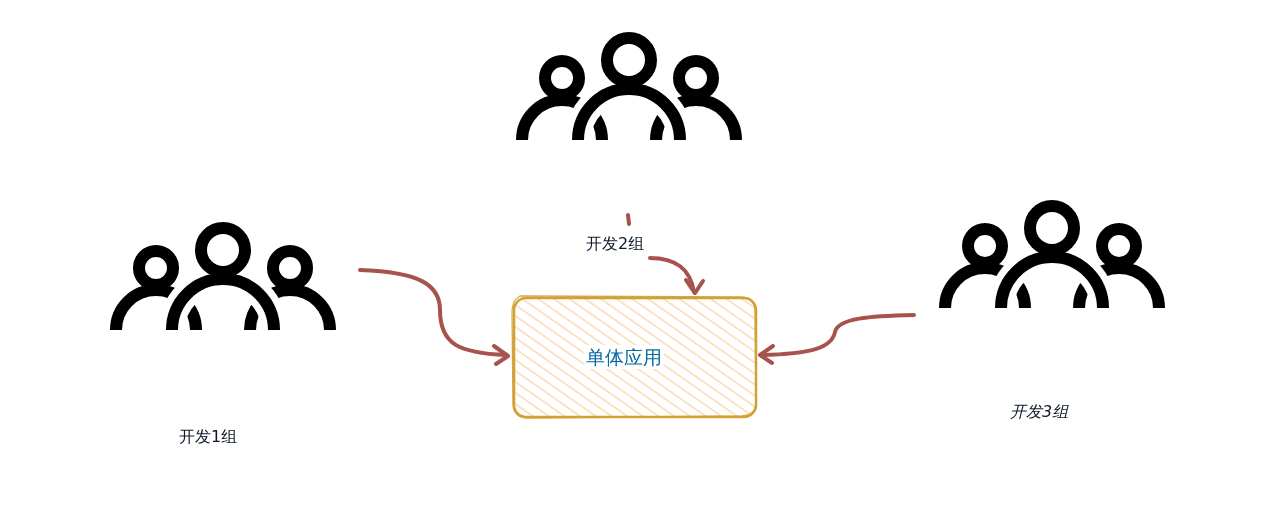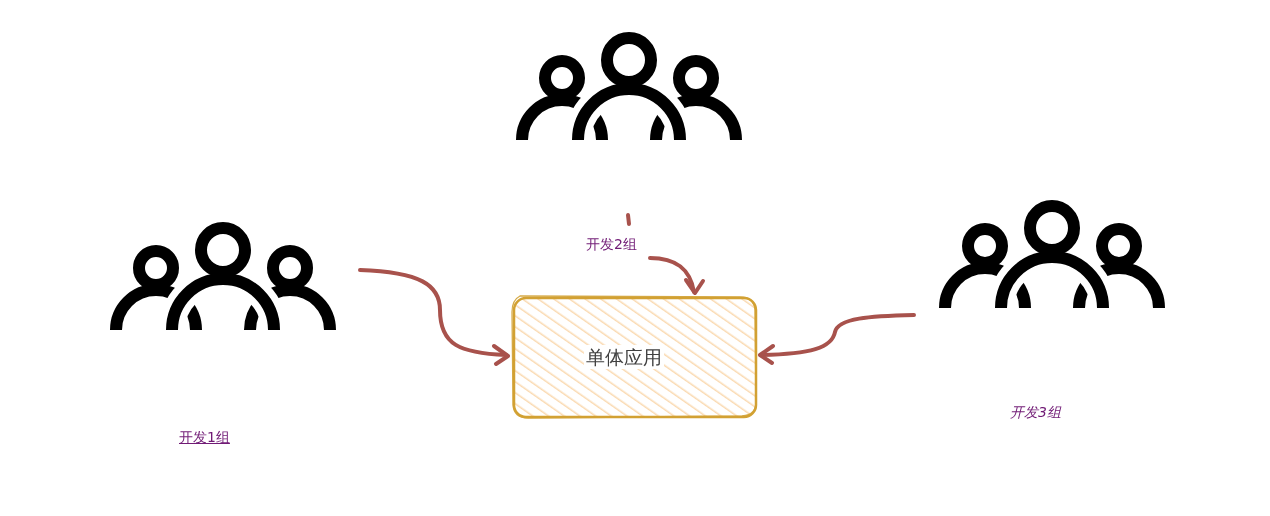--- a/index.html
+++ b/index.html
@@ -1,21 +1,21 @@
 <!DOCTYPE html>
 <html><head>
   <meta charset="utf-8">
   <style>
     html, body { margin: 0; padding: 0; background: #ffffff; }
     body { width: 1270px; height: 516px; position: relative; overflow: hidden;
            font-family: "DejaVu Sans", "Liberation Sans", sans-serif; }
     svg.canvas { position: absolute; left: 0; top: 0; }
-    .label { position: absolute; font-size: 14px; color: #701a75; white-space: nowrap;
+    .label { position: absolute; font-size: 16px; color: #0f172a; white-space: nowrap;
              background: #ffffff; line-height: 24px; padding: 0 2px; }
-    .box-label { position: absolute; font-size: 19px; color: #404040; white-space: nowrap;
+    .box-label { position: absolute; font-size: 19px; color: #0369a1; white-space: nowrap;
                  background: #ffffff; line-height: 24px; padding: 0 2px; }
   </style>
 </head>
 <body>
 
 <svg class="canvas" width="1270" height="516" viewBox="0 0 1270 516" xmlns="http://www.w3.org/2000/svg">
   <defs>
     <pattern id="hatch" patternUnits="userSpaceOnUse" width="9" height="9" patternTransform="rotate(-55)">
       <line x1="0" y1="0" x2="0" y2="9" stroke="#fad9b0" stroke-width="3"></line>
     </pattern>
@@ -58,16 +58,16 @@
     <path d="M 628 215 L 629 224"></path>
     <path d="M 650 258 C 675 258 690 268 694 292"></path>
     <path d="M 686 280 L 695 293 L 703 281"></path>
   </g>
   <g fill="none" stroke="#a8524c" stroke-width="4" stroke-linecap="round" stroke-linejoin="round">
     <path d="M 914 315 C 870 316 838 318 835 332 C 832 348 810 354 762 355"></path>
     <path d="M 773 346 L 760 355 L 772 363"></path>
   </g>
 </svg>
 
-<div class="label" style="left:177px; top:425px;text-decoration:underline;">开发1组</div>
+<div class="label" style="left:177px; top:425px;">开发1组</div>
 <div class="label" style="left:584px; top:232px;">开发2组</div>
 <div class="label" style="left:1008px; top:400px;font-style:italic;">开发3组</div>
 <div class="box-label" style="left:584px; top:345px;">单体应用</div>
 
 </body></html>

